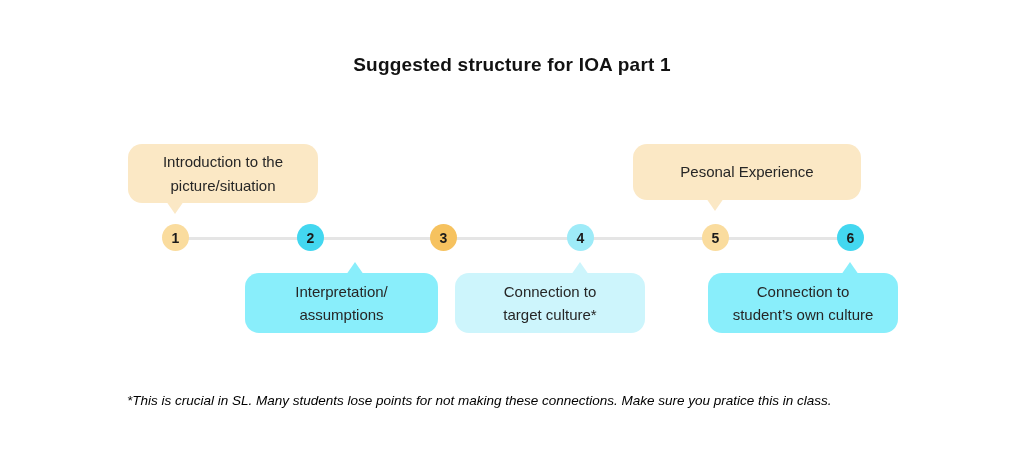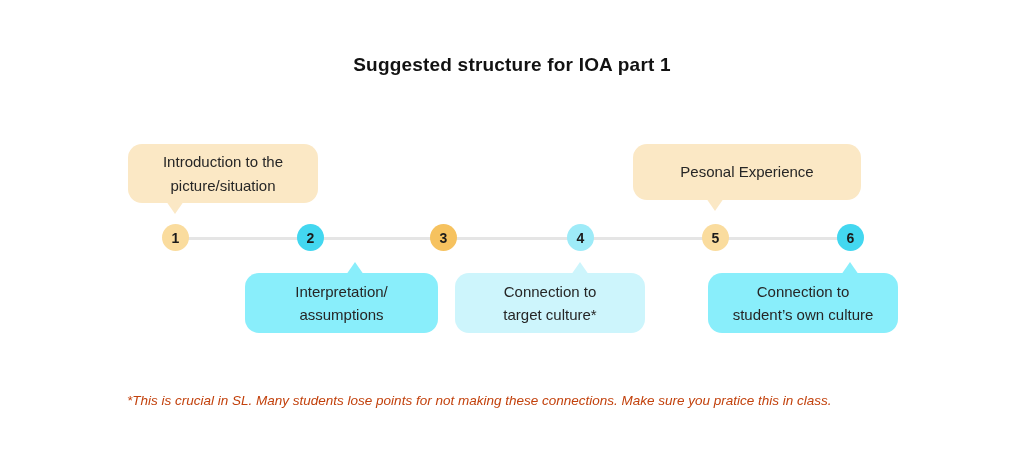--- a/index.html
+++ b/index.html
@@ -100,21 +100,21 @@
   .n3 { left: 430px; background: #F6C25F; }
   .n4 { left: 567px; background: #9EEBF8; }
   .n5 { left: 702px; background: #FADC9E; }
   .n6 { left: 837px; background: #43D7F0; }
   .footnote {
     position: absolute;
     left: 127px;
     top: 393px;
     font-size: 13.5px;
     font-style: italic;
-    color: #c2410c;
+    color: #000000;
     white-space: nowrap;
   }
 </style>
 </head>
 <body>
 
 <div class="canvas">
 
   <div class="title">Suggested structure for IOA part 1</div>
 

